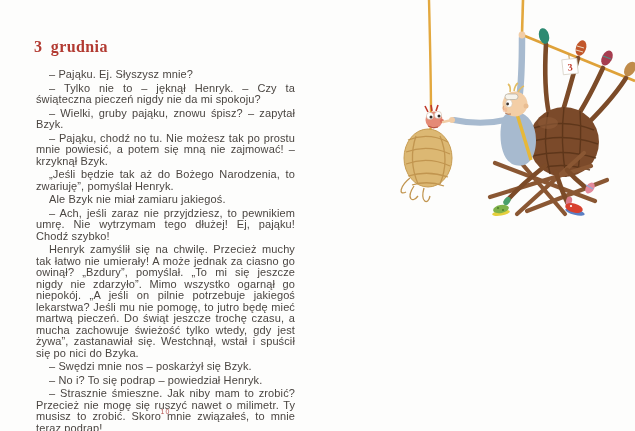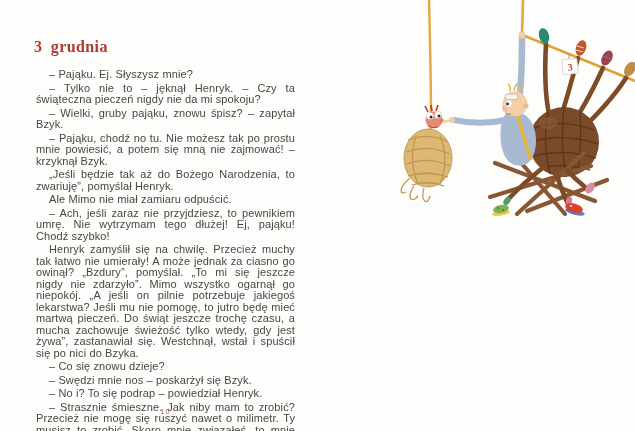--- a/index.html
+++ b/index.html
@@ -46,24 +46,23 @@
 <body>
 
 <div class="page" id="left-page">
   <h1 class="chapter-heading">3 grudnia</h1>
   <div class="text-block" id="left-text">
     <p>– Pająku. Ej. Słyszysz mnie?</p>
     <p>– Tylko nie to – jęknął Henryk. – Czy ta świąteczna pieczeń nigdy nie da mi spokoju?</p>
     <p>– Wielki, gruby pająku, znowu śpisz? – zapytał Bzyk.</p>
     <p>– Pająku, chodź no tu. Nie możesz tak po prostu mnie powiesić, a potem się mną nie zajmować! – krzyknął Bzyk.</p>
     <p>„Jeśli będzie tak aż do Bożego Narodzenia, to zwariuję”, pomyślał Henryk.</p>
-    <p>Ale Mimo nie miał zamiaru odpuścić.</p>
+    <p>Ale Bzyk nie miał zamiaru jakiegoś.</p>
     <p>– Ach, jeśli zaraz nie przyjdziesz, to pewnikiem umrę. Nie wytrzymam tego dłużej! Ej, pająku! Chodź szybko!</p>
     <p>Henryk zamyślił się na chwilę. Przecież muchy tak łatwo nie umierały! A może jednak za ciasno go owinął? „Bzdury”, pomyślał. „To mi się jeszcze nigdy nie zdarzyło”. Mimo wszystko ogarnął go niepokój. „A jeśli on pilnie potrzebuje jakiegoś lekarstwa? Jeśli mu nie pomogę, to jutro będę mieć martwą pieczeń. Do świąt jeszcze trochę czasu, a mucha zachowuje świeżość tylko wtedy, gdy jest żywa”, zastanawiał się. Westchnął, wstał i spuścił się po nici do Bzyka.</p>
-    <p>– Co się znowu dzieje?</p>
     <p>– Swędzi mnie nos – poskarżył się Bzyk.</p>
     <p>– No i? To się podrap – powiedział Henryk.</p>
     <p>– Strasznie śmieszne. Jak niby mam to zrobić? Przecież nie mogę się ruszyć nawet o milimetr. Ty musisz to zrobić. Skoro mnie związałeś, to mnie teraz podrap!</p>
   </div>
   <div class="folio" id="folio-left">10</div>
 </div>
 
 <div class="page" id="right-page">
   
   

